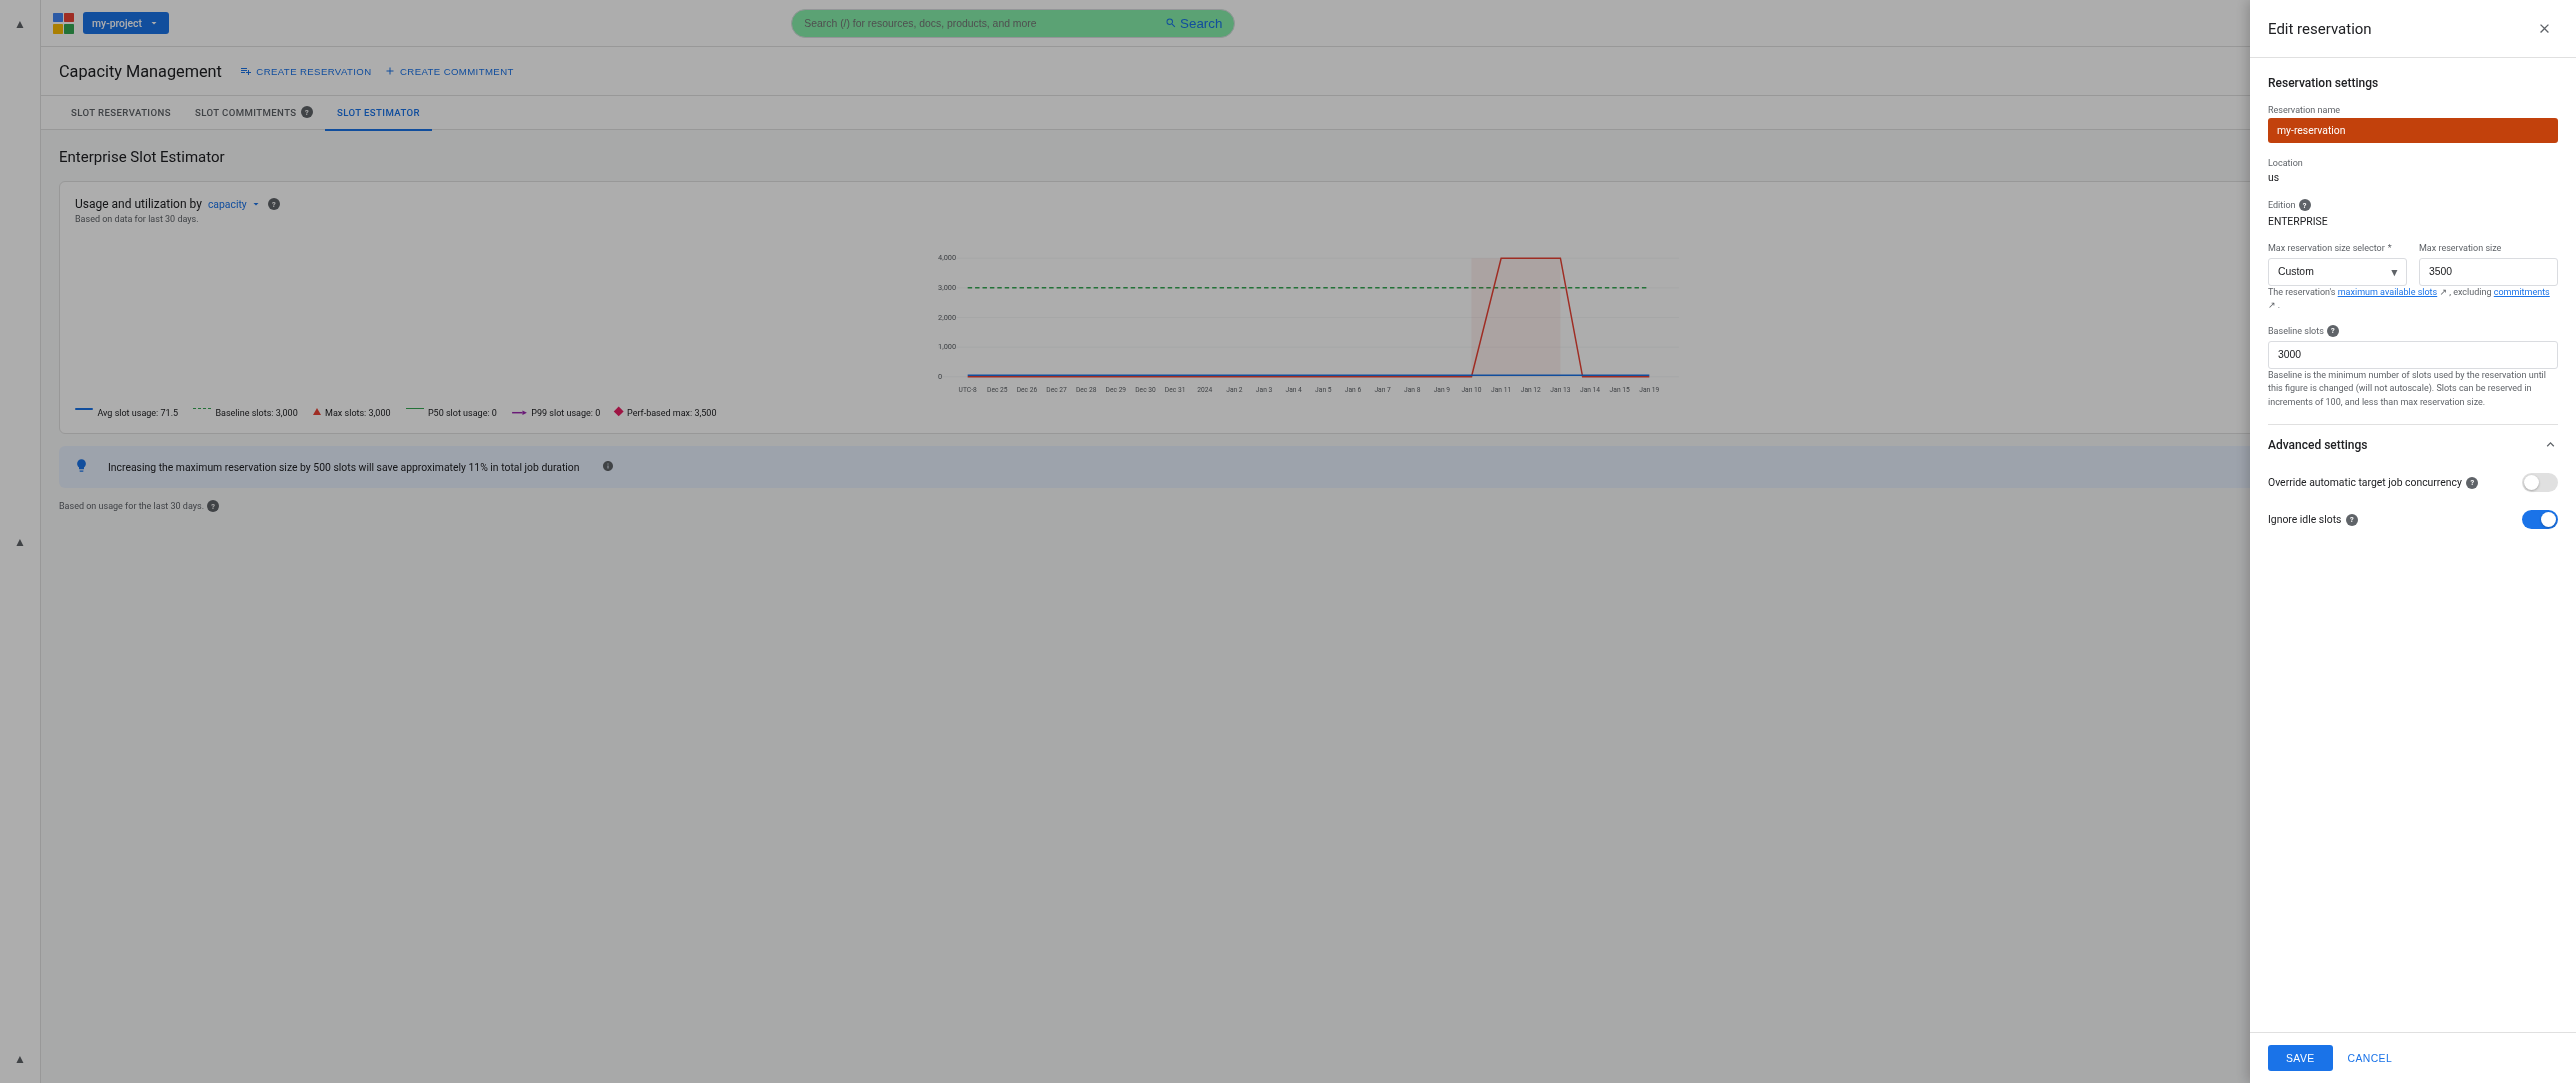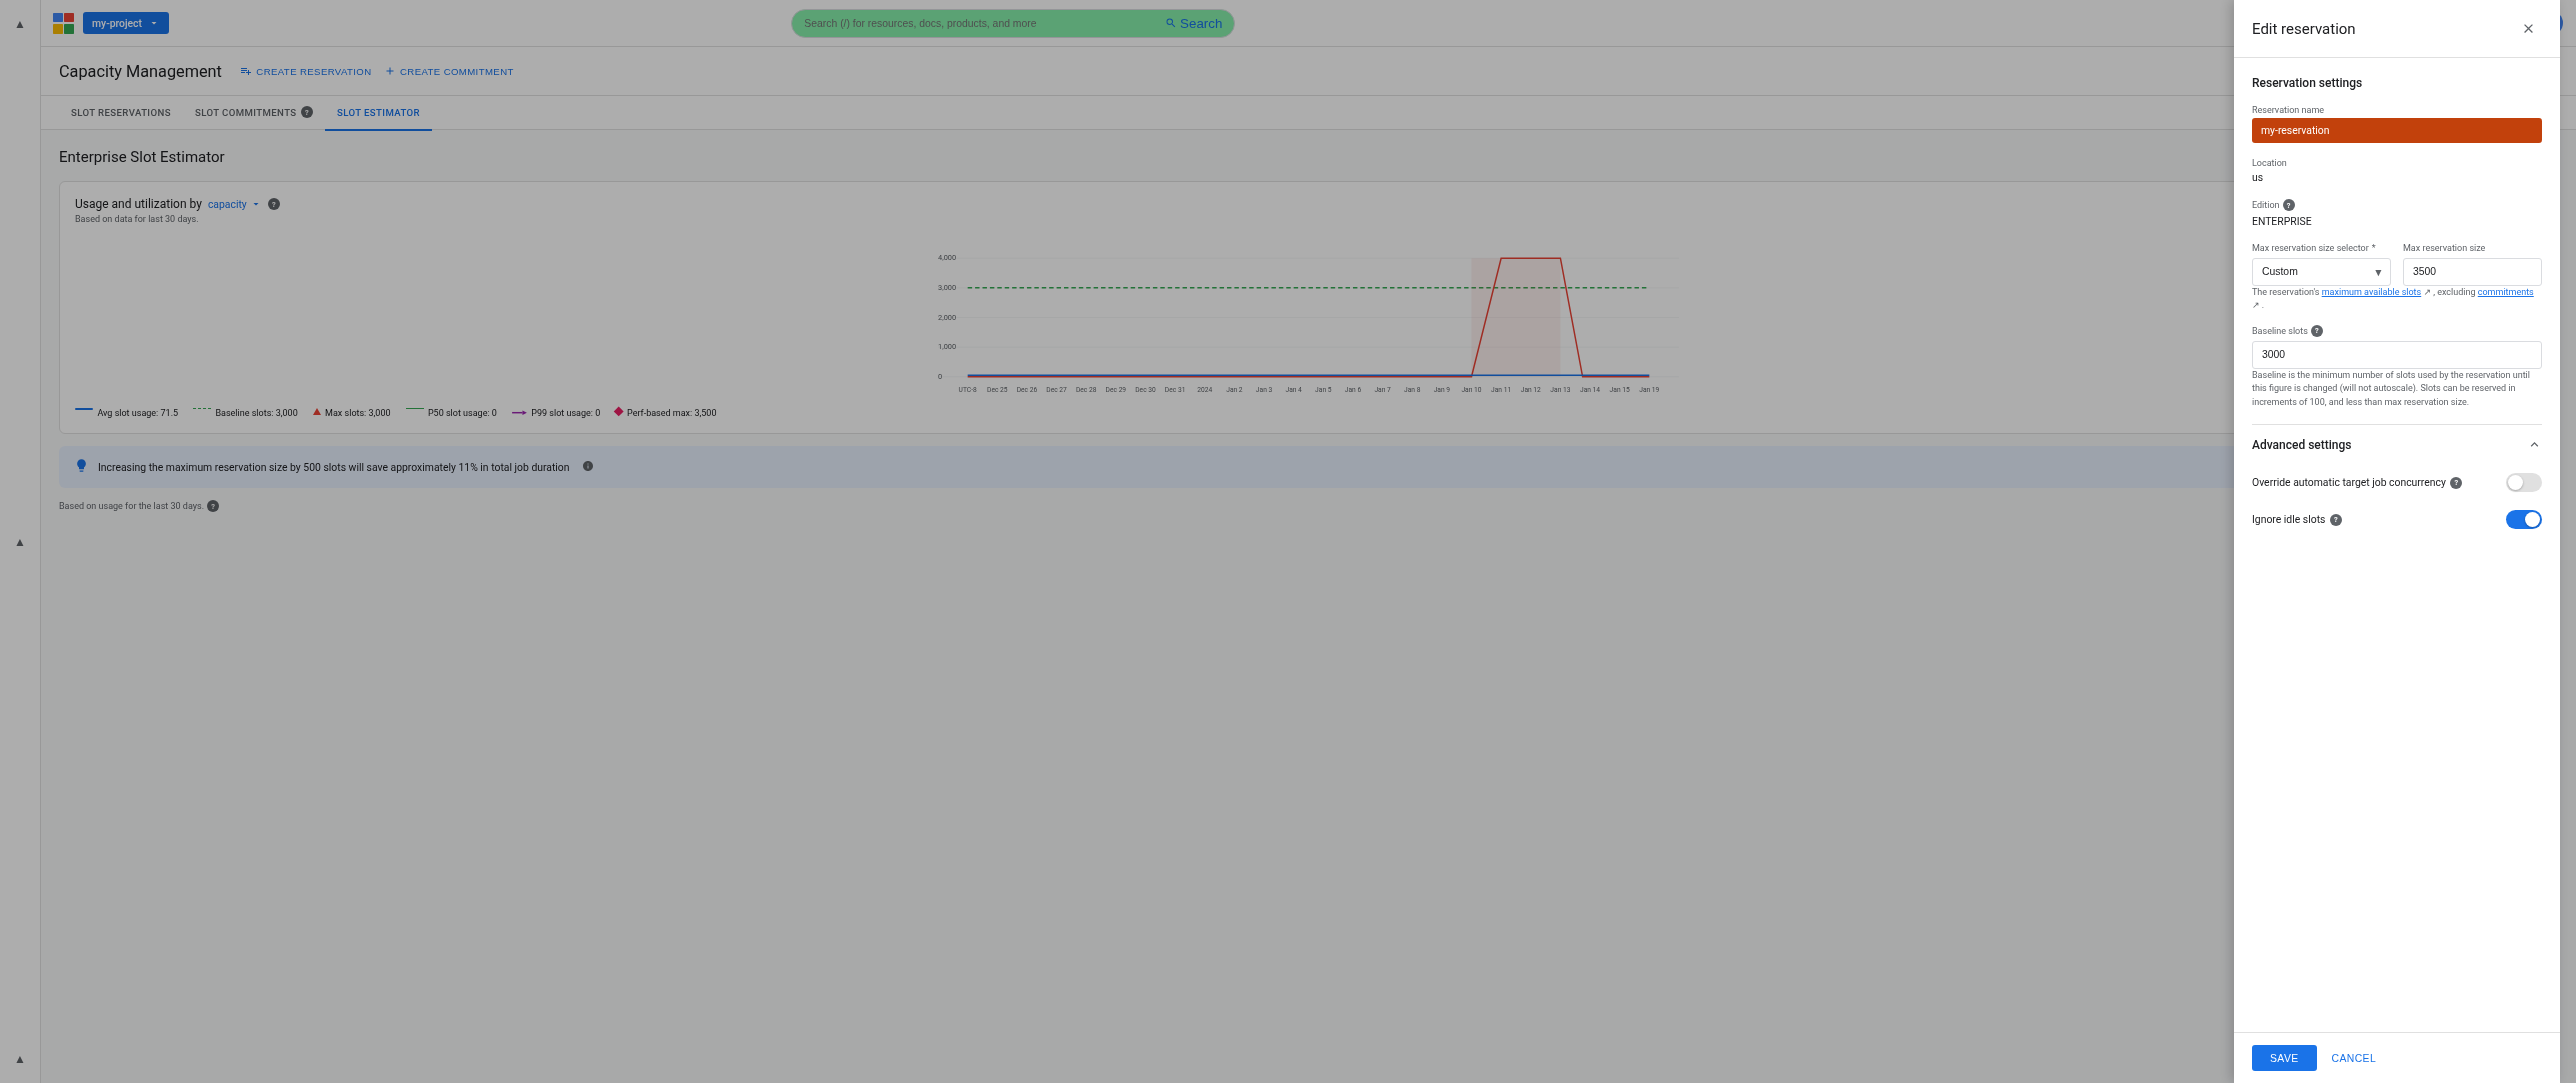--- a/index.html
+++ b/index.html
@@ -272,21 +272,21 @@
       border-radius: 1.5px;
     }
 
     
     .info-banner {
       background: #e8f0fe;
       border-radius: 6px;
       padding: 12px 15px;
       display: flex;
       align-items: center;
-      gap: 9px;
+      gap: 19px;
       margin-bottom: 12px;
     }
     .info-icon {
       color: #1a73e8;
       font-size: 13.3px;
     }
     .info-text {
       font-size: 10.4px;
       color: #202124;
     }
@@ -307,21 +307,21 @@
     
     .overlay-backdrop {
       position: fixed;
       top: 0; left: 0; right: 0; bottom: 0;
       background: rgba(0,0,0,0.32);
       z-index: 100;
     }
     .edit-panel {
       position: fixed;
       top: 0;
-      right: 16px;
+      right: 0;
       width: 326px;
       height: 100vh;
       background: #fff;
       box-shadow: -3px 0 12px rgba(0,0,0,0.2);
       z-index: 101;
       display: flex;
       flex-direction: column;
       overflow-y: auto;
     }
     .panel-header {

